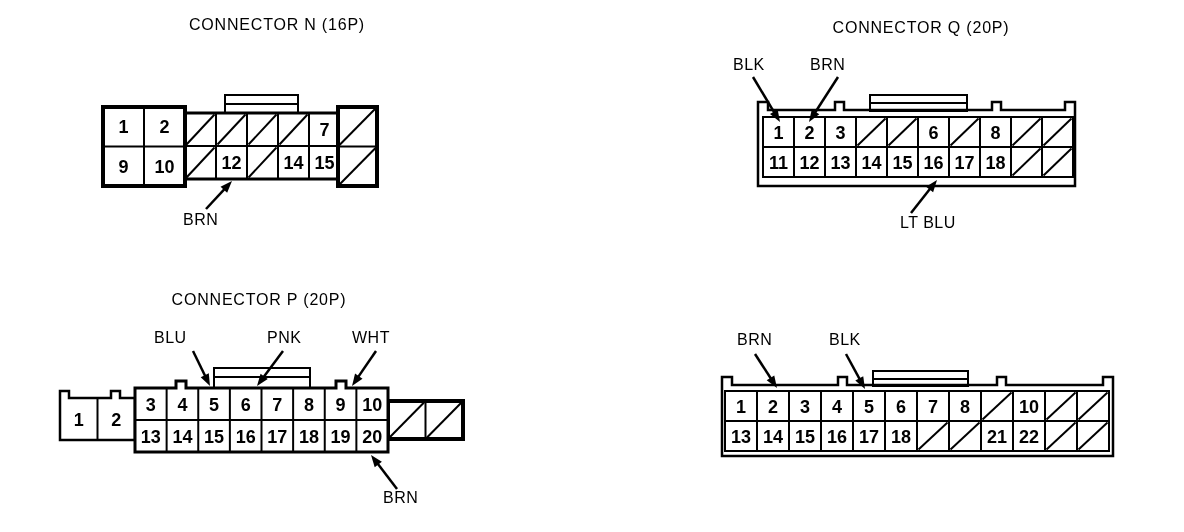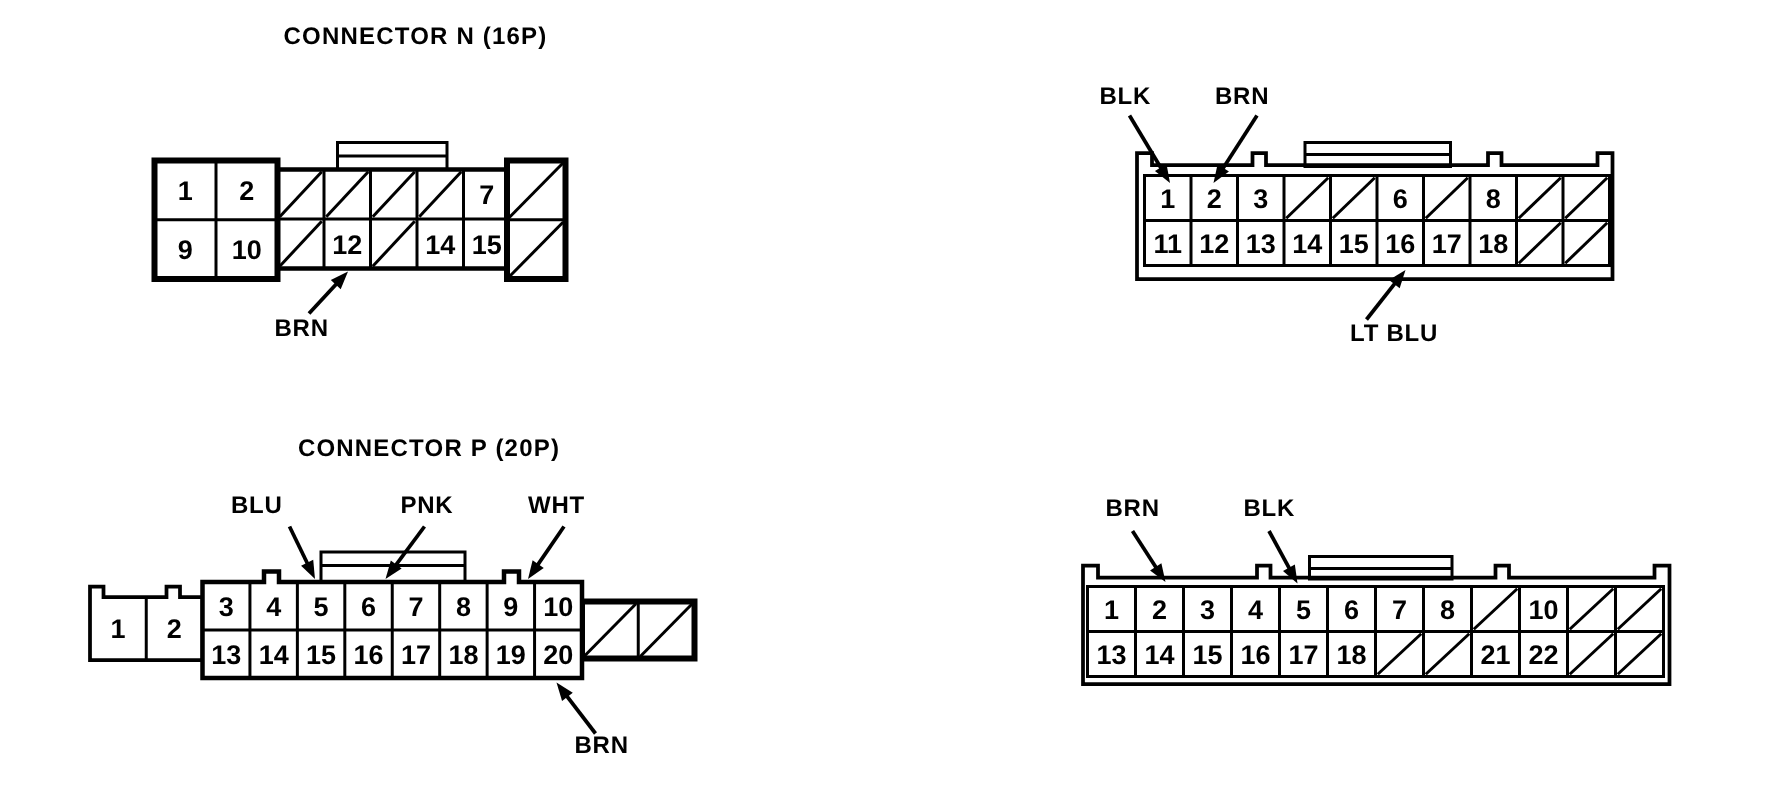--- a/index.html
+++ b/index.html
@@ -3,24 +3,24 @@
 <meta charset="utf-8">
 <style>
   html,body{margin:0;padding:0;background:#ffffff;}
   .stage{
     position:relative;width:1184px;height:532px;background:#ffffff;
     font-family:"Liberation Sans",sans-serif;color:#000;overflow:hidden;
   }
   .stage svg{position:absolute;left:0;top:0;}
   .ctitle{
     position:absolute;transform:translateX(-50%);
-    font-weight:bold;font-size:16px;letter-spacing:0.8px;white-space:nowrap;
+    font-weight:normal;font-size:16px;letter-spacing:0.8px;white-space:nowrap;
   }
   .wlabel{
-    position:absolute;font-weight:bold;font-size:16px;letter-spacing:0.5px;white-space:nowrap;
+    position:absolute;font-weight:normal;font-size:16px;letter-spacing:0.5px;white-space:nowrap;
   }
 </style>
 </head>
 <body>
 
 <div class="stage">
 
   <svg id="diagram" width="1184" height="532" viewBox="0 0 1184 532">
       <g>
         <rect x="225" y="95" width="73" height="19" fill="none" stroke="#000000" stroke-width="2"></rect>
@@ -184,21 +184,22 @@
         <line x1="1046.5" y1="449.5" x2="1075.5" y2="422.5" stroke="#000000" stroke-width="2"></line>
         <line x1="1078.5" y1="449.5" x2="1107.5" y2="422.5" stroke="#000000" stroke-width="2"></line>
         <line x1="755" y1="354" x2="772.6539897747418" y2="381.2834387427828" stroke="#000000" stroke-width="2.5"></line>
         <polygon points="777,388 766.702918954928,380.3697888658819 774.2590503692975,375.48052736246643" fill="#000000"></polygon>
         <line x1="846" y1="354" x2="861.1832650967661" y2="381.96917254667443" stroke="#000000" stroke-width="2.5"></line>
         <polygon points="865,389 855.3200572026535,380.6006722030807 863.2297380876448,376.30684543694264" fill="#000000"></polygon>
       </g>
     </svg>
 
   <div class="ctitle" style="left:277px;top:16px">CONNECTOR N (16P)</div>
-  <div class="ctitle" style="left:286px;top:291px">CONNECTOR P (20P)</div>
+  <div class="ctitle" style="left:921px;top:19px">CONNECTOR Q (20P)</div>
+  <div class="ctitle" style="left:259px;top:291px">CONNECTOR P (20P)</div>
 
   <div class="wlabel" style="left:183px;top:211px">BRN</div>
 
   <div class="wlabel" style="left:733px;top:56px">BLK</div>
   <div class="wlabel" style="left:810px;top:56px">BRN</div>
   <div class="wlabel" style="left:900px;top:214px">LT BLU</div>
 
   <div class="wlabel" style="left:154px;top:329px">BLU</div>
   <div class="wlabel" style="left:267px;top:329px">PNK</div>
   <div class="wlabel" style="left:352px;top:329px">WHT</div>

